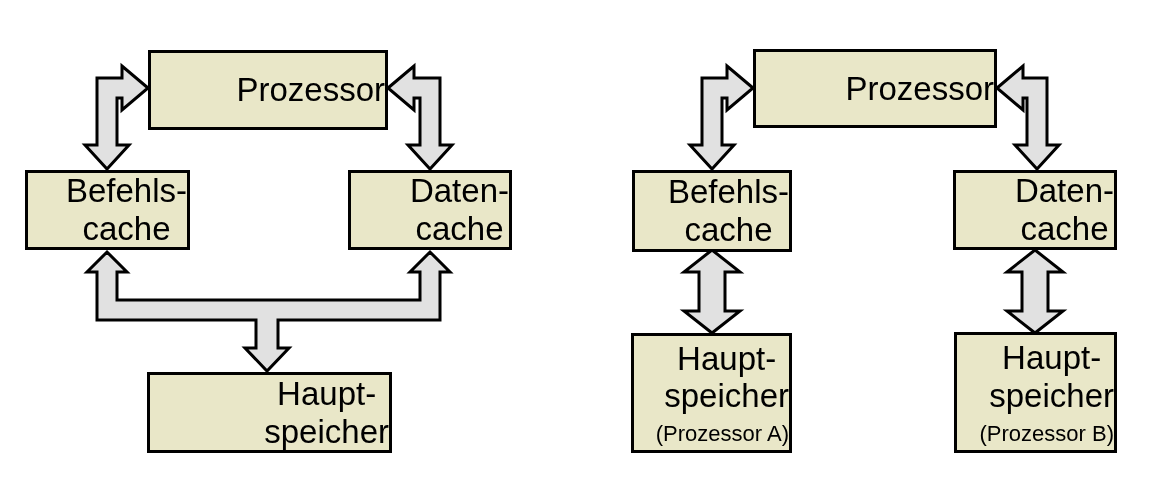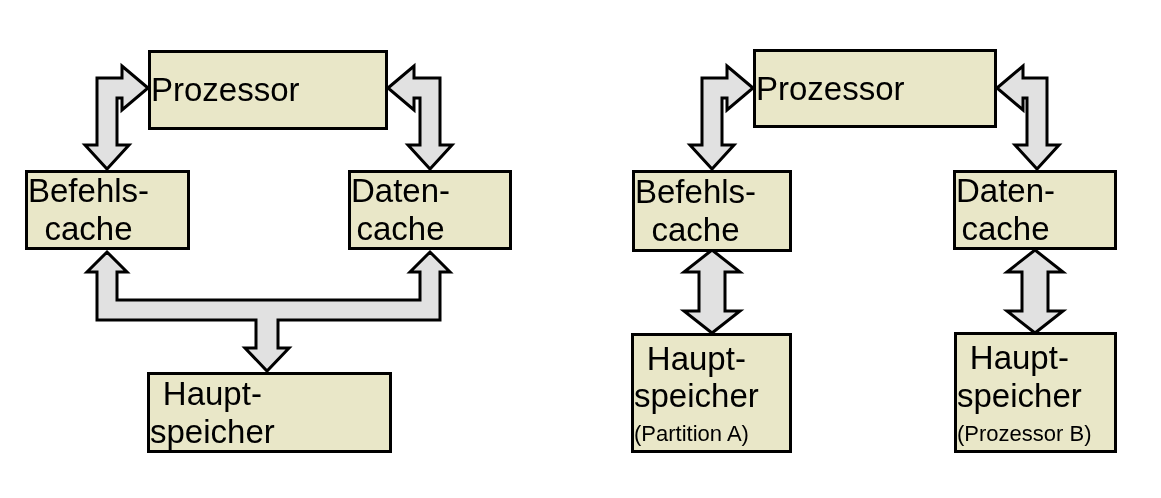--- a/index.html
+++ b/index.html
@@ -23,21 +23,21 @@
     stroke: var(--arrow-border, #000000);
     stroke-width: 3;
     stroke-linejoin: miter;
   }
   .node {
     position: absolute;
     box-sizing: border-box;
     background: var(--box-fill, #e9e7c8);
     border: 3px solid var(--box-border, #000000);
     display: flex; flex-direction: column;
-    align-items: flex-start; justify-content: center;
+    align-items: flex-end; justify-content: center;
     text-align: center;
   }
   .node .label {
     font-size: 33px;
     line-height: 1.14;
     white-space: pre-line;
   }
   .node .sublabel {
     font-size: 22px;
     line-height: 1.1;
@@ -85,21 +85,21 @@
     <span class="label">Befehls-
 cache</span>
   </div>
   <div class="node" style="left:953px; top:170px; width:164px; height:80px;">
     <span class="label">Daten-
 cache</span>
   </div>
   <div class="node" style="left:631px; top:333px; width:161px; height:120px;">
     <span class="label">Haupt-
 speicher</span>
-    <span class="sublabel">(Partition A)</span>
+    <span class="sublabel">(Prozessor A)</span>
   </div>
   <div class="node" style="left:954px; top:332px; width:163px; height:121px;">
     <span class="label">Haupt-
 speicher</span>
     <span class="sublabel">(Prozessor B)</span>
   </div>
 
 </div>
 
 </body></html>

